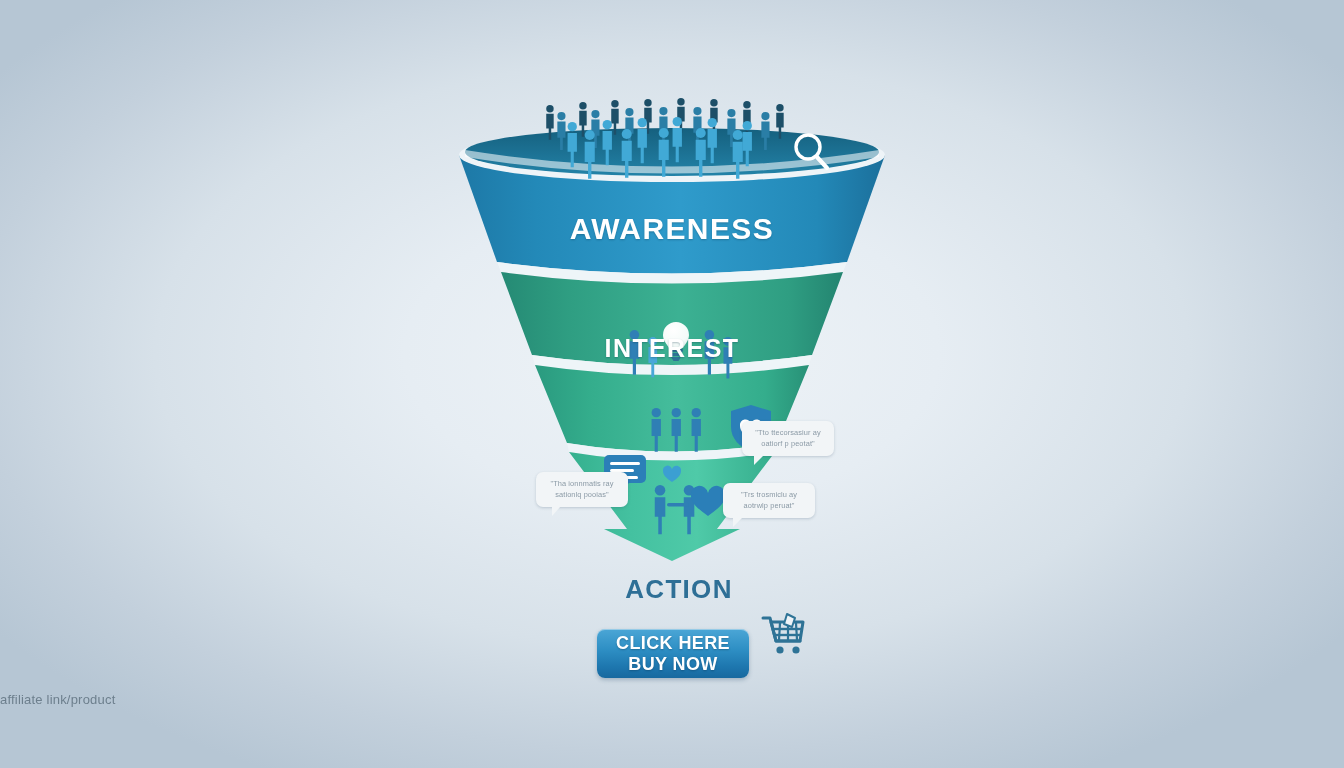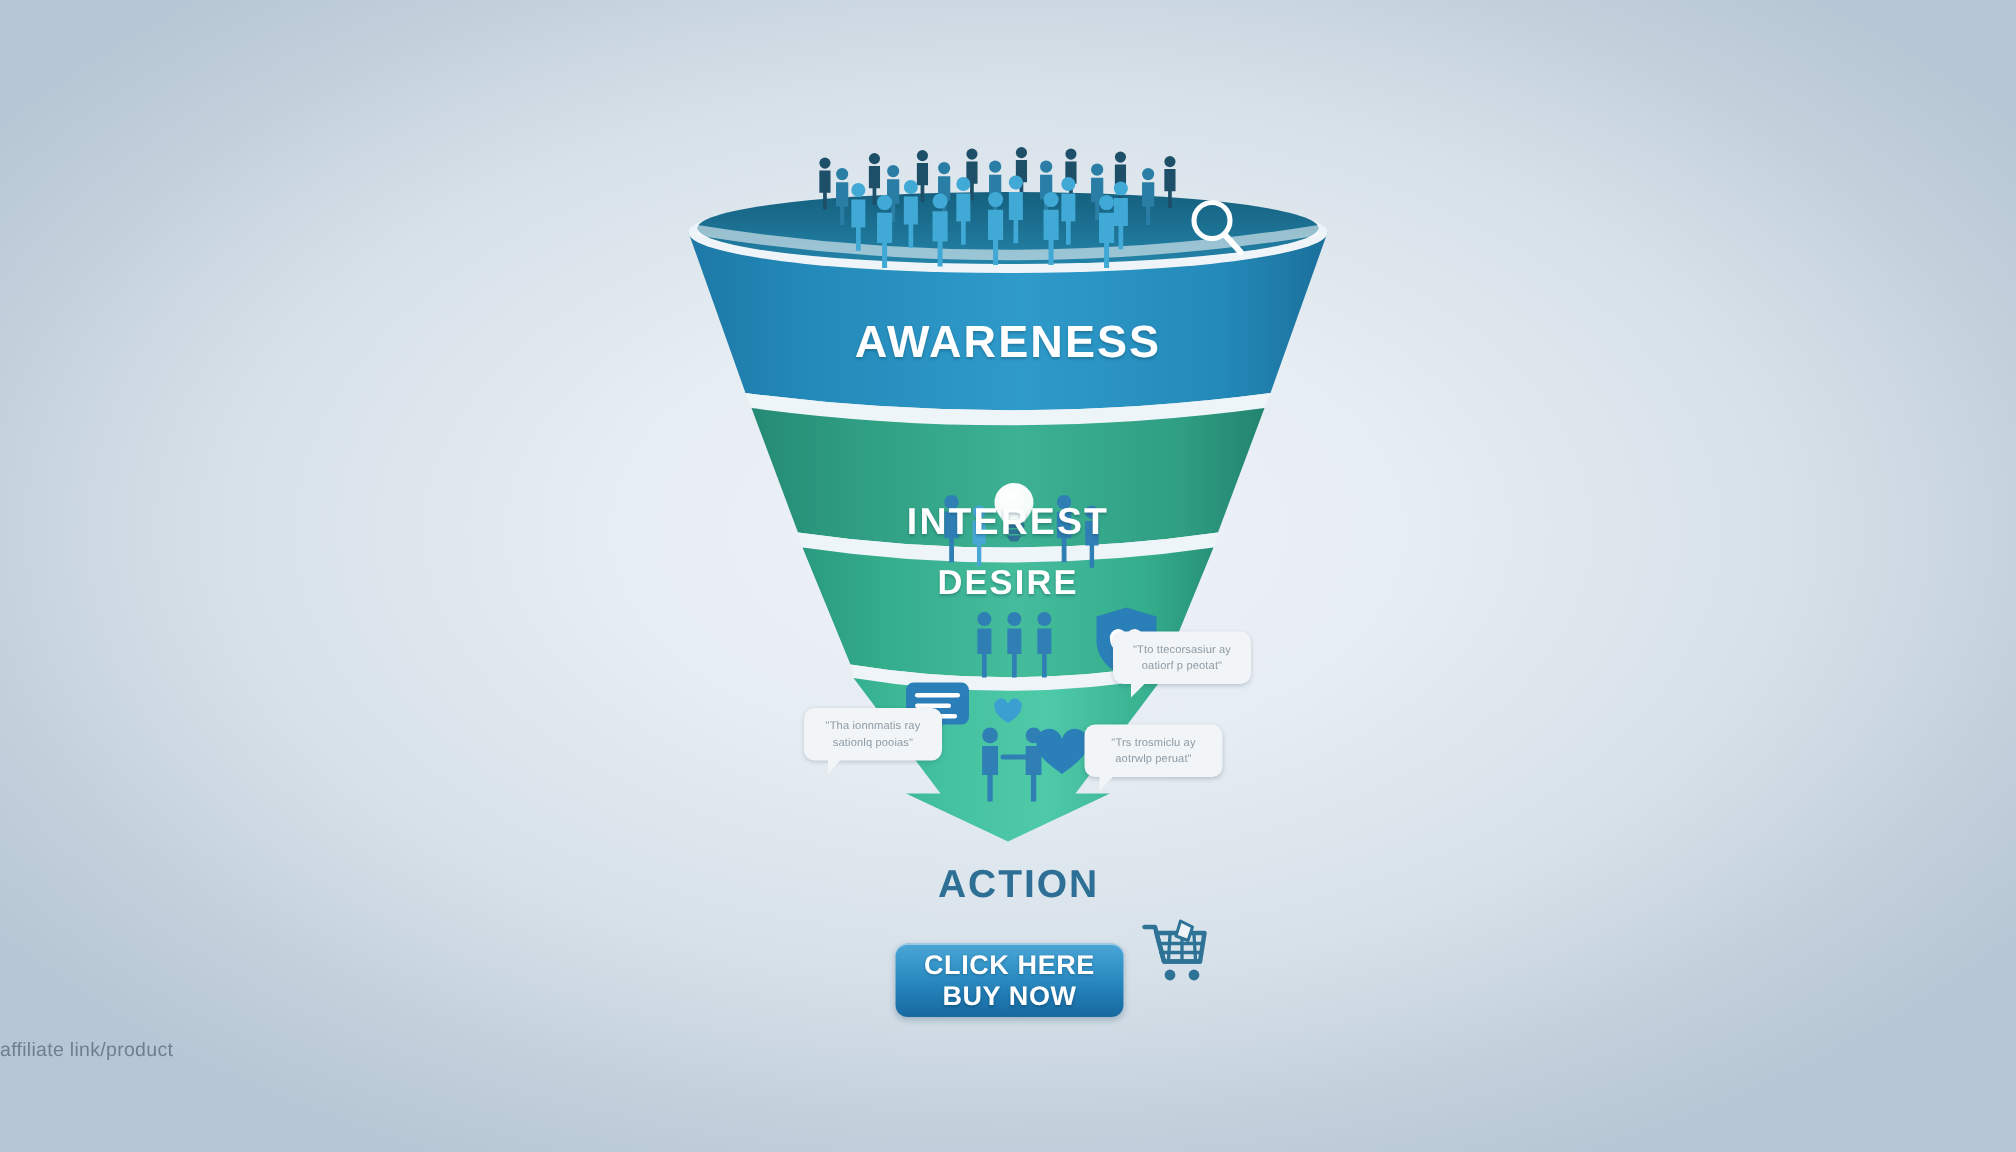--- a/index.html
+++ b/index.html
@@ -450,21 +450,20 @@
           </g>
         <rect x="667" y="503" width="22" height="3.4" rx="1.7"></rect>
       </g>
       <path d="M 679 492 c -6 -4 -9 -7 -9 -11 a 4.4 4.4 0 0 1 9 -1.6 a 4.4 4.4 0 0 1 9 1.6 c 0 4 -3 7 -9 11 z" fill="#3b9fd2" transform="translate(-7,-10) scale(1)"></path>
       <path d="M 708 516 c -11 -8 -17 -13 -17 -20 a 8.5 8.5 0 0 1 17 -3 a 8.5 8.5 0 0 1 17 3 c 0 7 -6 12 -17 20 z" fill="#2b7fb8"></path>
     </g>
   </svg>
 
   <div class="band-label" id="label-awareness">AWARENESS</div>
   <div class="band-label" id="label-interest">INTEREST</div>
-  <div class="band-label" id="label-desire">DESIRE</div>
 
   <div class="bubble" id="bubble-left">"Tha ionnmatis ray sationlq pooias"</div>
   <div class="bubble" id="bubble-top-right">"Tto ttecorsasiur ay oatiorf p peotat"</div>
   <div class="bubble" id="bubble-bottom-right">"Trs trosmiclu ay aotrwlp peruat"</div>
 
   <div id="action-title">ACTION</div>
 
   <button id="cta-button">
     <span id="cta-line-1">CLICK HERE</span>
     <span id="cta-line-2">BUY NOW</span>

